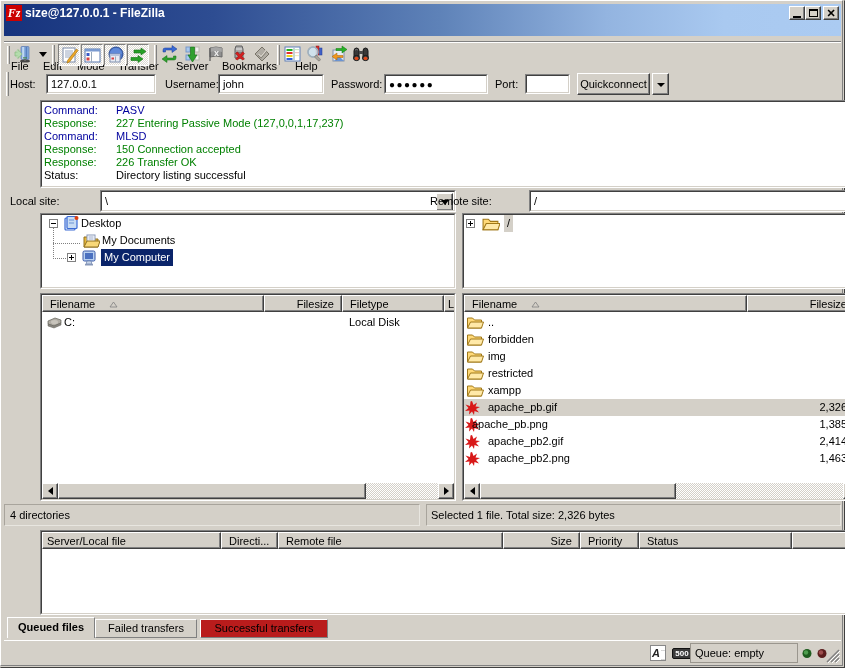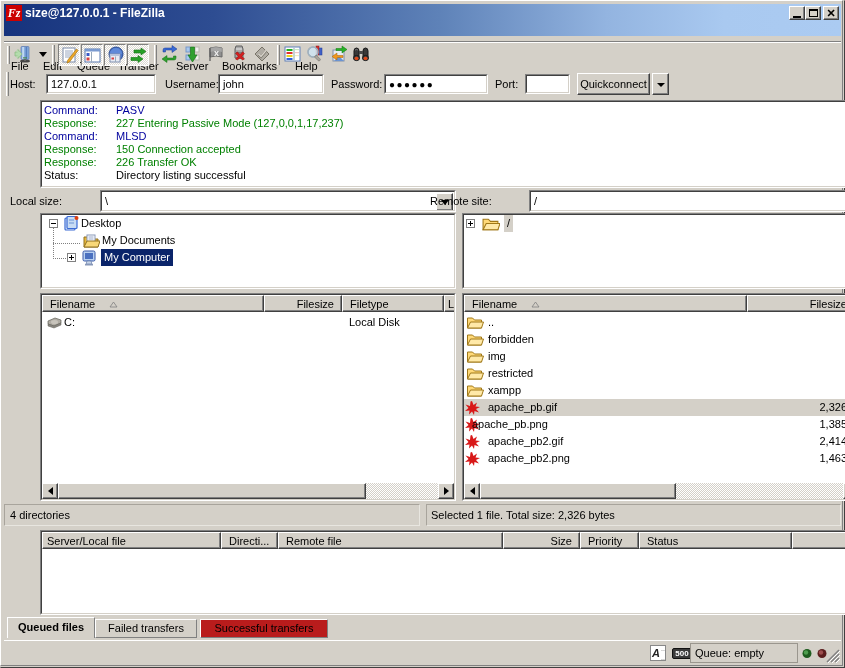--- a/index.html
+++ b/index.html
@@ -102,21 +102,21 @@
   </div>
   <div class="raised abs" style="left:801px; top:2px; width:16px; height:14px;">
     <div class="abs" style="left:3px; top:2px; width:9px; height:8px; border:1px solid #000; border-top-width:2px;"></div>
   </div>
   <div class="raised abs" style="left:819px; top:2px; width:16px; height:14px; font-size:11px; text-align:center; line-height:12px; font-weight:bold;">✕</div>
 </div>
 
 <div class="abs" id="menubar" style="left:4px; top:22px; width:837px; height:19px; background:#d4d0c8;margin-top:33px;">
   <span class="abs" style="left:7px; top:5px;">File</span>
   <span class="abs" style="left:39px; top:5px;">Edit</span>
-  <span class="abs" style="left:73px; top:5px;">Queue</span>
+  <span class="abs" style="left:73px; top:5px;">Mode</span>
   <span class="abs" style="left:114px; top:5px;">Transfer</span>
   <span class="abs" style="left:172px; top:5px;">Server</span>
   <span class="abs" style="left:218px; top:5px;">Bookmarks</span>
   <span class="abs" style="left:291px; top:5px;">Help</span>
 </div>
 
 <div class="abs" id="toolbar" style="left:4px; top:41px; width:837px; height:27px;">
   <div class="etch-h" style="left:0; top:0; width:837px;"></div>
   <div class="grip-v" style="left:3px; top:5px; height:18px;"></div>
 
@@ -306,21 +306,21 @@
         </div>
     <div class="sbthumb" style="left:0; top:56px; width:16px; height:12px;"></div>
     <div class="sbbtn" style="left:0; top:68px; width:16px; height:16px;">
           <div class="tri" style="border-left:4px solid transparent;border-right:4px solid transparent;border-top:5px solid #000;"></div>
         </div>
   </div>
  </div>
 </div>
 
 <div class="abs" id="localbar" style="left:4px; top:190px; width:416px; height:23px;">
-  <span class="abs" style="left:6px; top:5px;">Local size:</span>
+  <span class="abs" style="left:6px; top:5px;">Local site:</span>
   <div class="sunken" style="left:60px; top:0px; width:356px; height:22px;">
       <div class="inner" style="background:#fff;">
     <span class="abs" style="left:3px; top:3px;">\</span>
     <div class="sbbtn" style="right:1px; top:1px; width:17px; height:18px;">
           <div class="tri" style="border-left:4px solid transparent;border-right:4px solid transparent;border-top:5px solid #000;"></div>
         </div>
   </div>
     </div>
 </div>
 

